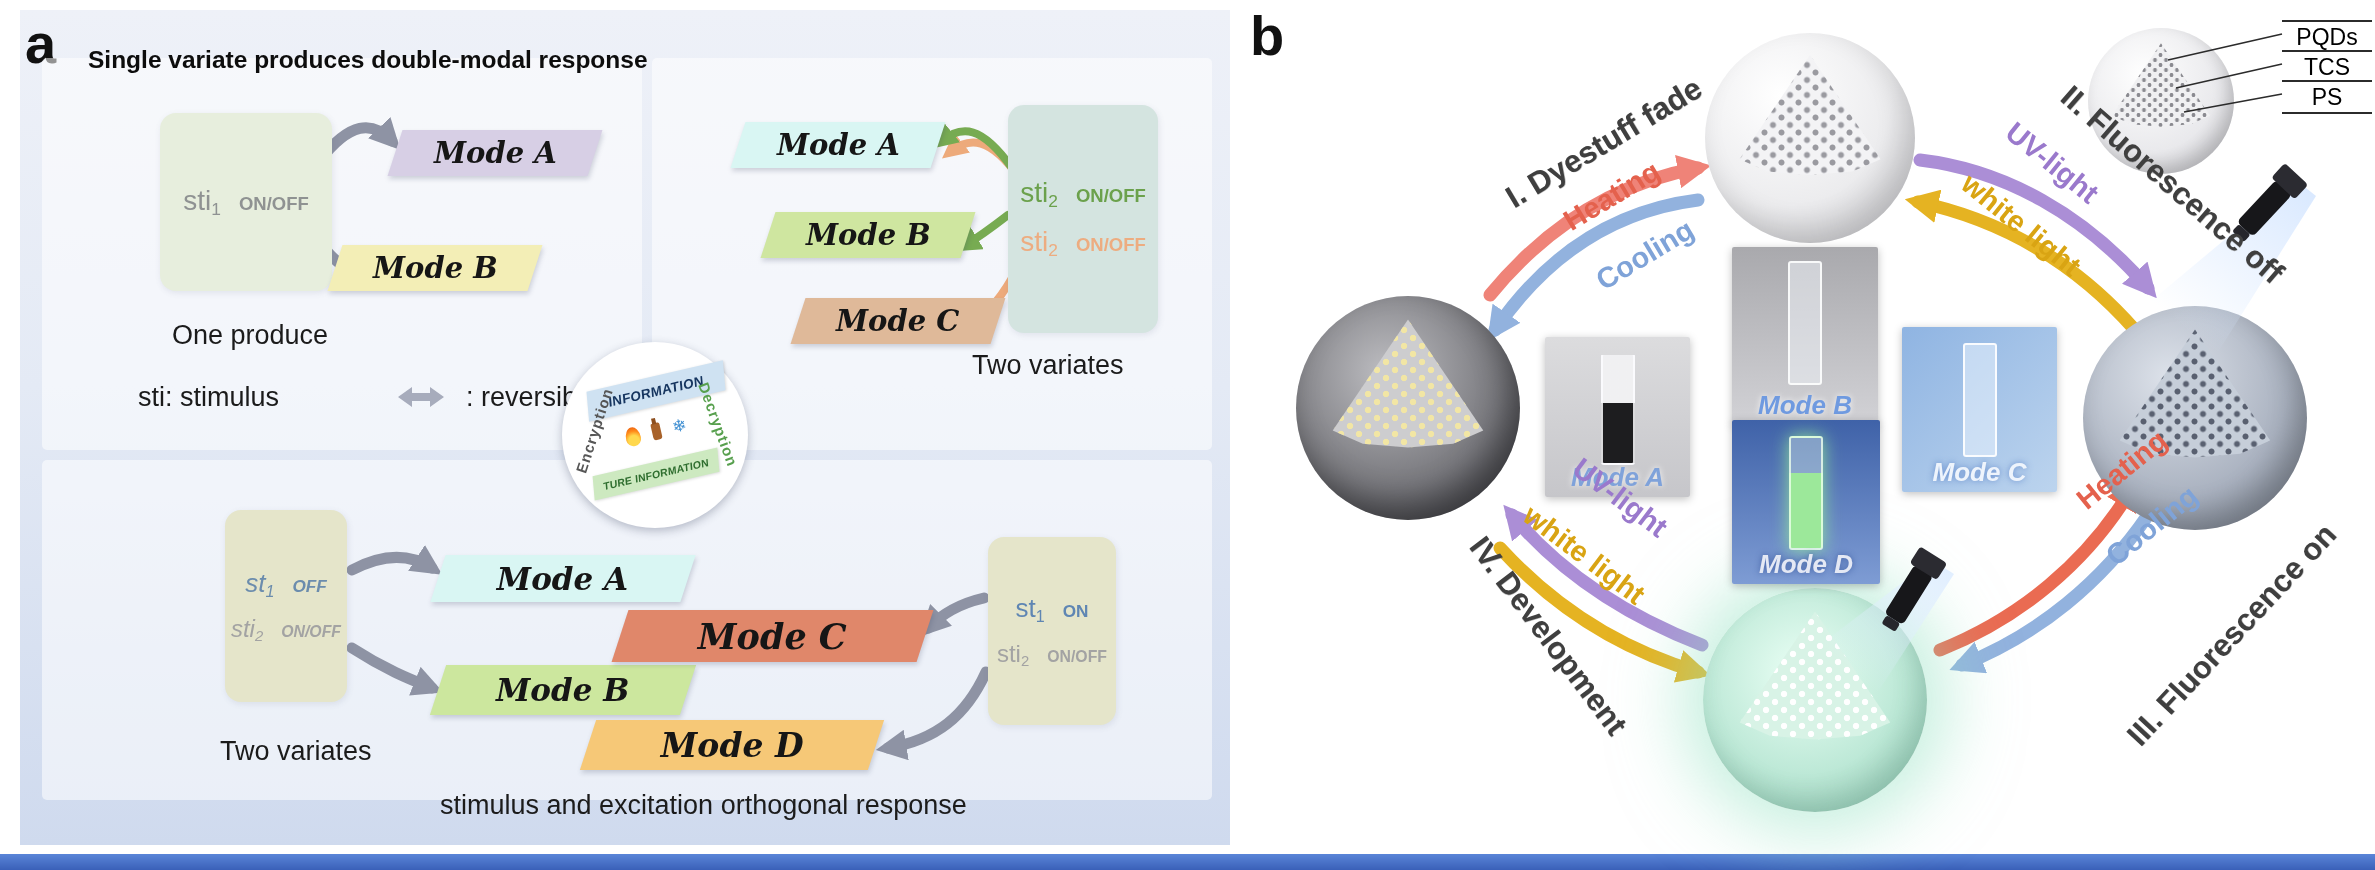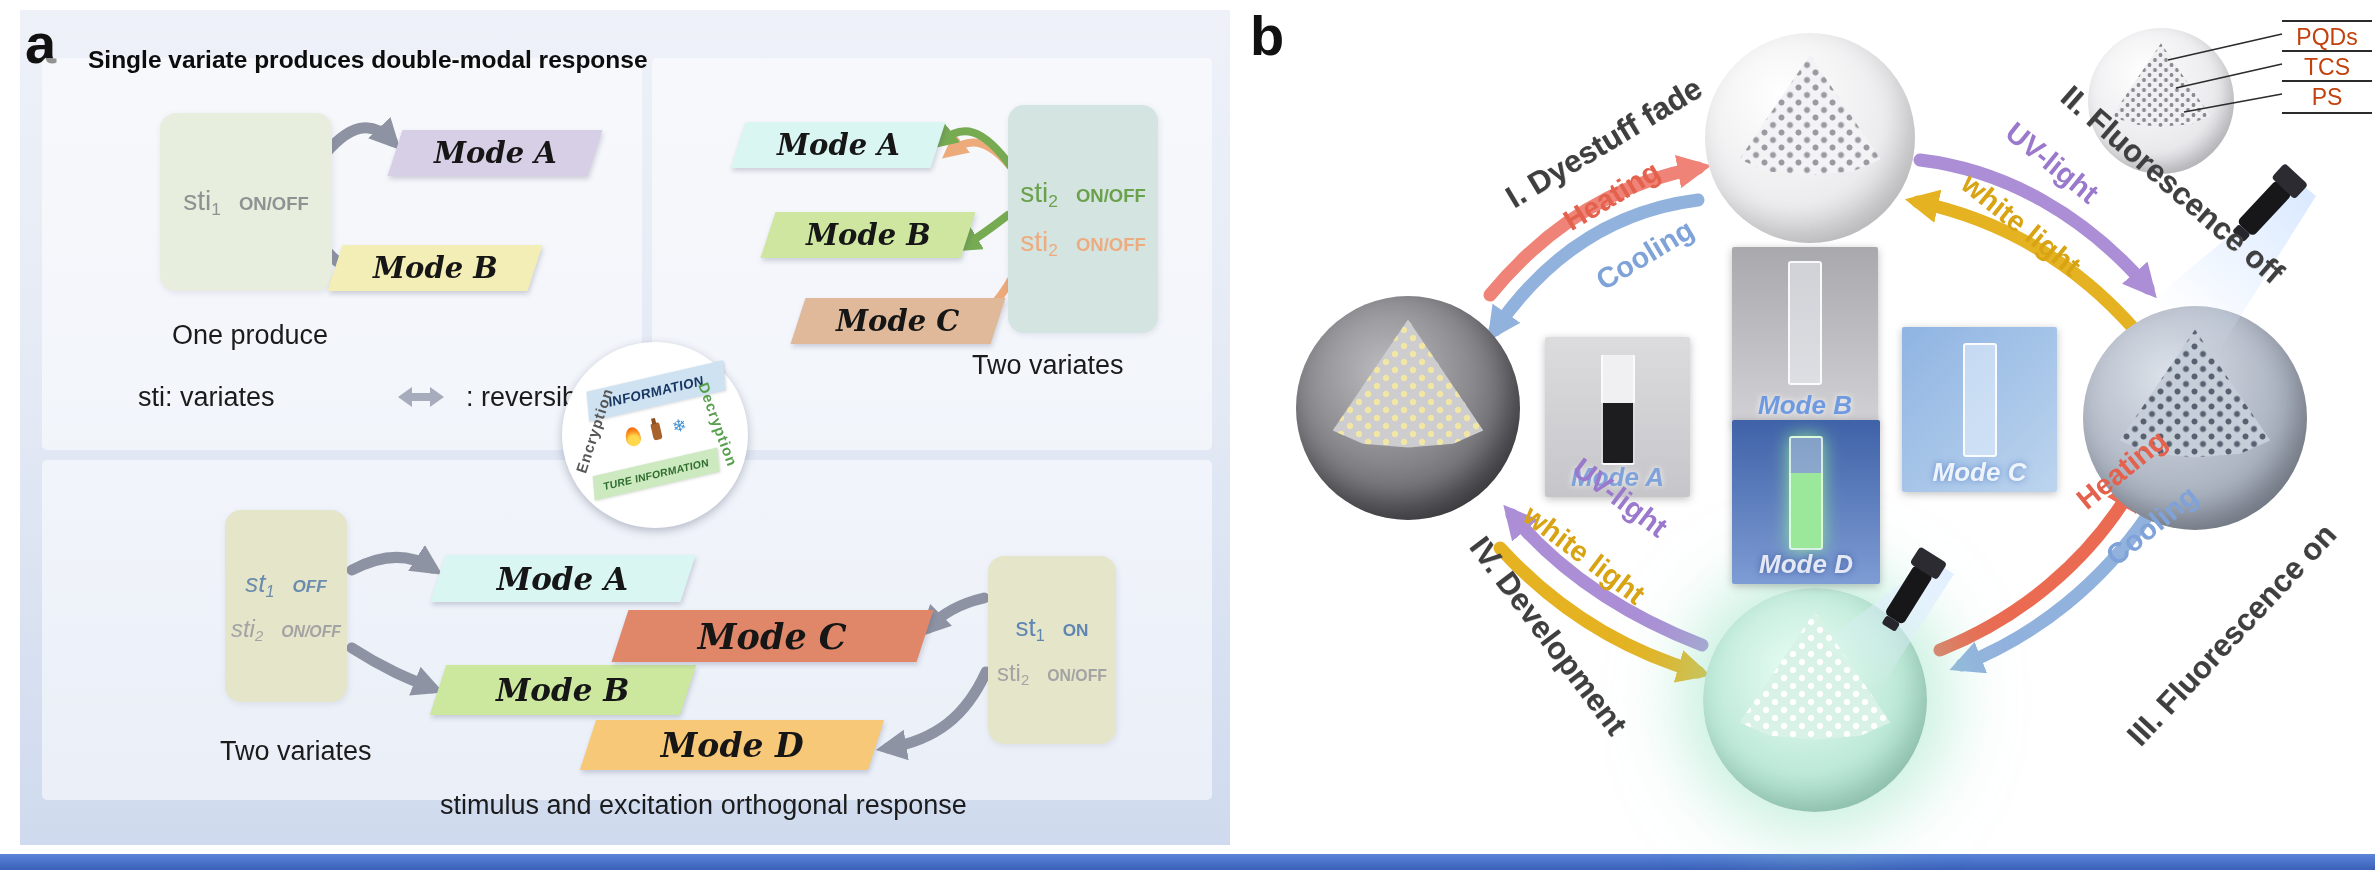--- a/index.html
+++ b/index.html
@@ -59,21 +59,21 @@
       box-shadow:0 0 70px 22px rgba(150,225,195,0.55),inset -8px -12px 26px rgba(40,90,70,0.18);}
   .dome-bottom{background-color:#d8f3e6;
       background-image:radial-gradient(circle,#ffffff 2.8px,transparent 3.6px),radial-gradient(circle,#ffffff 2.8px,transparent 3.6px);
       background-size:18px 16px,18px 16px;background-position:0 0,9px 8px;}
   .sph-legend{background:radial-gradient(circle at 38% 32%,#ffffff,#e9e9ec 58%,#c2c2c7 95%);
       box-shadow:inset -6px -8px 16px rgba(0,0,0,0.16);}
   .dome-legend{background-color:#f0f0f2;
       background-image:radial-gradient(circle,#8a8a90 1.7px,transparent 2.2px),radial-gradient(circle,#8a8a90 1.7px,transparent 2.2px);
       background-size:11px 10px,11px 10px;background-position:0 0,5.5px 5px;}
   .legend-row{position:absolute;left:1032px;width:90px;height:30px;border-top:2px solid #2b2b2b;
-      display:flex;align-items:center;justify-content:center;font-size:23px;color:#c2410c;z-index:4;background:#fff;}
+      display:flex;align-items:center;justify-content:center;font-size:23px;color:#000000;z-index:4;background:#fff;}
   .photo{position:absolute;z-index:3;border-radius:2px;box-shadow:0 2px 8px rgba(0,0,0,0.25);
       display:flex;align-items:flex-end;justify-content:center;}
   .cuvette{position:absolute;left:50%;transform:translateX(-50%);width:30px;border-radius:3px;}
   .photo-label{position:relative;margin-bottom:4px;font-size:26px;font-weight:bold;font-style:italic;z-index:2;
       text-shadow:0 0 6px rgba(255,255,255,0.85);}
   .blabel{position:absolute;white-space:nowrap;font-weight:bold;z-index:6;}
   .step-label{font-size:31px;color:#3f3f3f;text-shadow:0.5px 0.5px 0 rgba(120,120,120,0.5);}
   .word-heat{font-size:29px;color:#e4614d;}
   .word-cool{font-size:29px;color:#7fa3d8;}
   .word-uv{font-size:29px;color:#9a79cc;}
@@ -125,21 +125,21 @@
         <span>sti</span><span class="sub">1</span><span class="state">ON/OFF</span>
       </div>
     </div>
     <div class="pg" style="left:375px;top:120px;width:200px;height:46px;background:#d7cfe5;">
         <span>Mode A</span>
       </div>
     <div class="pg" style="left:315px;top:235px;width:200px;height:46px;background:#f3eeb6;">
         <span>Mode B</span>
       </div>
     <div class="plain" style="left:152px;top:310px;">One produce</div>
-    <div class="plain" style="left:118px;top:372px;">sti: variates</div>
+    <div class="plain" style="left:118px;top:372px;">sti: stimulus</div>
     <svg class="abs" style="left:378px;top:374px;z-index:2;" width="46" height="26" viewBox="0 0 46 26">
       <polygon points="0,13 14,3 14,9 32,9 32,3 46,13 32,23 32,17 14,17 14,23" fill="#a7acbc"></polygon>
     </svg>
     <div class="plain" style="left:446px;top:372px;">: reversible</div>
 
     <div class="pg" style="left:718px;top:112px;width:200px;height:46px;background:#d9f6f3;">
         <span>Mode A</span>
       </div>
     <div class="pg" style="left:748px;top:202px;width:200px;height:46px;background:#cfe6a0;">
         <span>Mode B</span>
@@ -186,21 +186,21 @@
       </div>
     <div class="pg" style="left:600px;top:600px;width:305px;height:52px;background:#e0876a;z-index:3;">
         <span style="font-size:35px;">Mode C</span>
       </div>
     <div class="pg" style="left:418px;top:655px;width:250px;height:50px;background:#cce79e;">
         <span style="font-size:31px;">Mode B</span>
       </div>
     <div class="pg" style="left:568px;top:710px;width:288px;height:50px;background:#f6c877;">
         <span style="font-size:33px;">Mode D</span>
       </div>
-    <div class="stibox" style="left:968px;top:546px;width:128px;height:188px;background:#e5e5ca;">
+    <div class="stibox" style="left:968px;top:527px;width:128px;height:188px;background:#e5e5ca;">
       <div class="stiline" style="color:#5f86b3;font-size:26px;">
         <span>st</span><span class="sub">1</span><span class="state">ON</span>
       </div>
       <div class="stiline" style="color:#a3a3a3;font-size:24px;">
         <span>sti</span><span class="sub">2</span><span class="state">ON/OFF</span>
       </div>
     </div>
     <div class="plain" style="left:200px;top:726px;">Two variates</div>
     <div class="plain" style="left:420px;top:780px;width:620px;">stimulus and excitation orthogonal response</div>
   </div>

